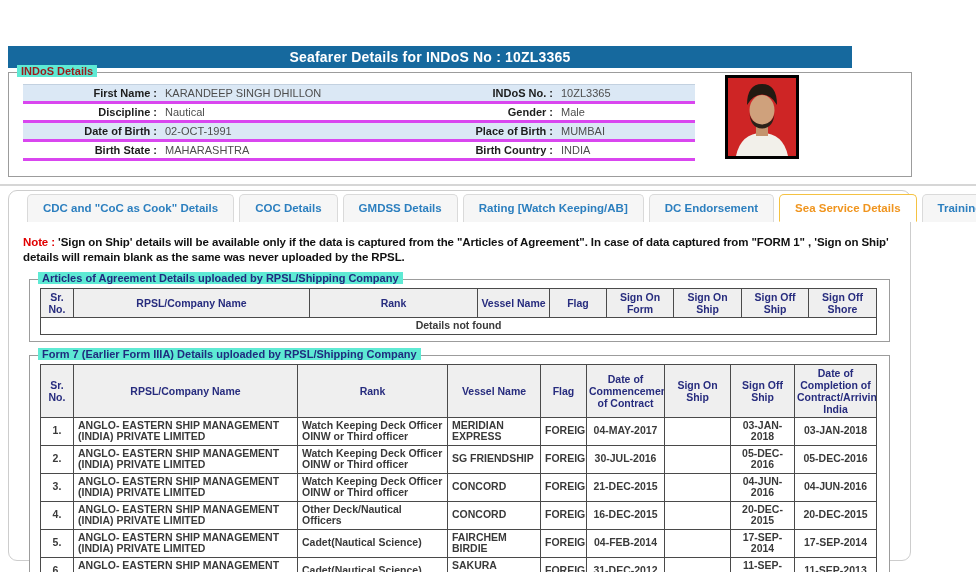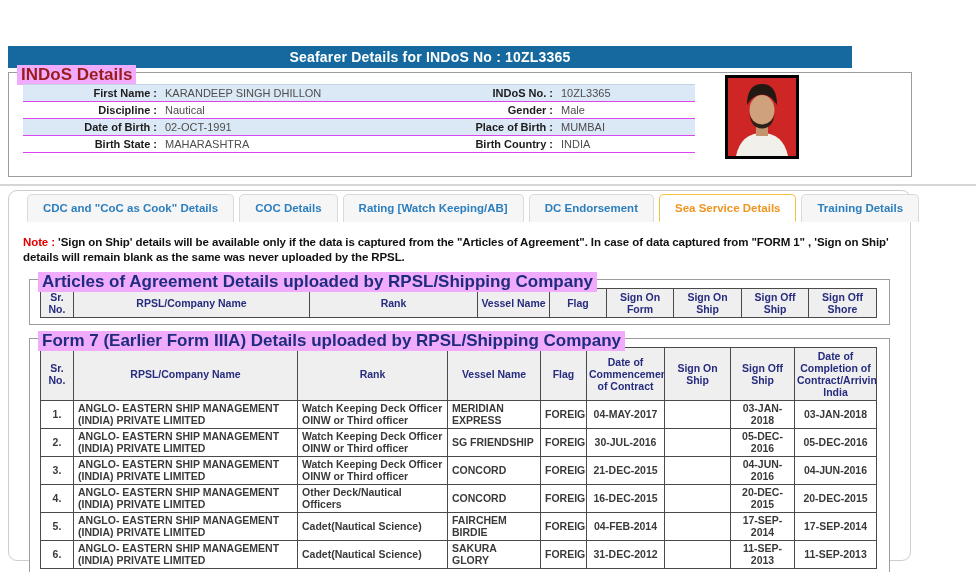--- a/index.html
+++ b/index.html
@@ -15,31 +15,31 @@
     margin-left:8px; width:844px; height:22px;
     background:#16699E; color:#fff;
     font-size:14px; font-weight:bold; text-align:center; line-height:22px;
     letter-spacing:.2px;
   }
   
   .fieldset {
     position:relative; border:1px solid #9C9C9C; background:#fff;
   }
   .fieldset > .legend {
-    position:absolute; top:-8px; left:8px; background:#f0abfc;
-    padding:0 4px; font-size:17px; font-weight:bold; white-space:nowrap;
+    position:absolute; top:-8px; left:8px; background:#5eead4;
+    padding:0 4px; font-size:11px; font-weight:bold; white-space:nowrap;
   }
   .legend.maroon { color:#9B1C1C; }
   .legend.navy   { color:#1F2C7E; }
 
   .indos-box { margin:4px 64px 0 8px; width:904px; height:105px; }
   .indos-inner { padding:11px 0 0 14px; position:relative; height:100%; }
   .indos-table { border-collapse:collapse; width:672px; border-top:1px solid #C3D1E0; }
   .indos-table tr.alt  { background:#DBE8F5; }
-  .indos-table tr      { border-bottom:1px solid #d946ef; }
+  .indos-table tr      { border-bottom:3px solid #d946ef; }
   .indos-table td { font-size:11px; padding:2px 4px; height:17px; vertical-align:middle; }
   .indos-table td.lbl { font-weight:bold; color:#1C1C1C; text-align:right; white-space:nowrap; }
   .indos-table td.val { color:#4D4D4D; text-align:left; }
   .photo-frame {
     position:absolute; top:2px; right:112px; width:74px; height:84px;
     border:3px solid #000; background:#CE2525;
   }
   .photo-frame svg { display:block; }
 
   
@@ -143,20 +143,21 @@
     </div>
   </div>
 </div>
 
 <div class="page-divider"></div>
 
 <div class="panel">
   <div class="tabs">
     <div class="tab">CDC and "CoC as Cook" Details</div>
     <div class="tab">COC Details</div>
+    <div class="tab">GMDSS Details</div>
     <div class="tab">Rating [Watch Keeping/AB]</div>
     <div class="tab">DC Endorsement</div>
     <div class="tab active">Sea Service Details</div>
     <div class="tab">Training Details</div>
   </div>
 
   <div class="note">
     <span class="note-prefix">Note :</span><span> 'Sign on Ship' details will be available only if the data is captured from the "Articles of Agreement". In case of data captured from "FORM 1" , 'Sign on Ship' details will remain blank as the same was never uploaded by the RPSL.</span>
   </div>
 
@@ -179,20 +180,23 @@
         <th>Sr. No.</th>
         <th>RPSL/Company Name</th>
         <th>Rank</th>
         <th>Vessel Name</th>
         <th>Flag</th>
         <th>Sign On Form</th>
         <th>Sign On Ship</th>
         <th>Sign Off Ship</th>
         <th>Sign Off Shore</th>
       </tr>
+      <tr>
+        <td colspan="9" class="not-found">Details not found</td>
+      </tr>
     </tbody>
       </table>
   </div>
 
   <div class="fieldset sub-fieldset form1">
     <span class="legend navy">Form 7 (Earlier Form IIIA) Details uploaded by RPSL/Shipping Company</span>
     <table class="grid">
       <colgroup>
         <col style="width:33px">
           <col style="width:224px">

